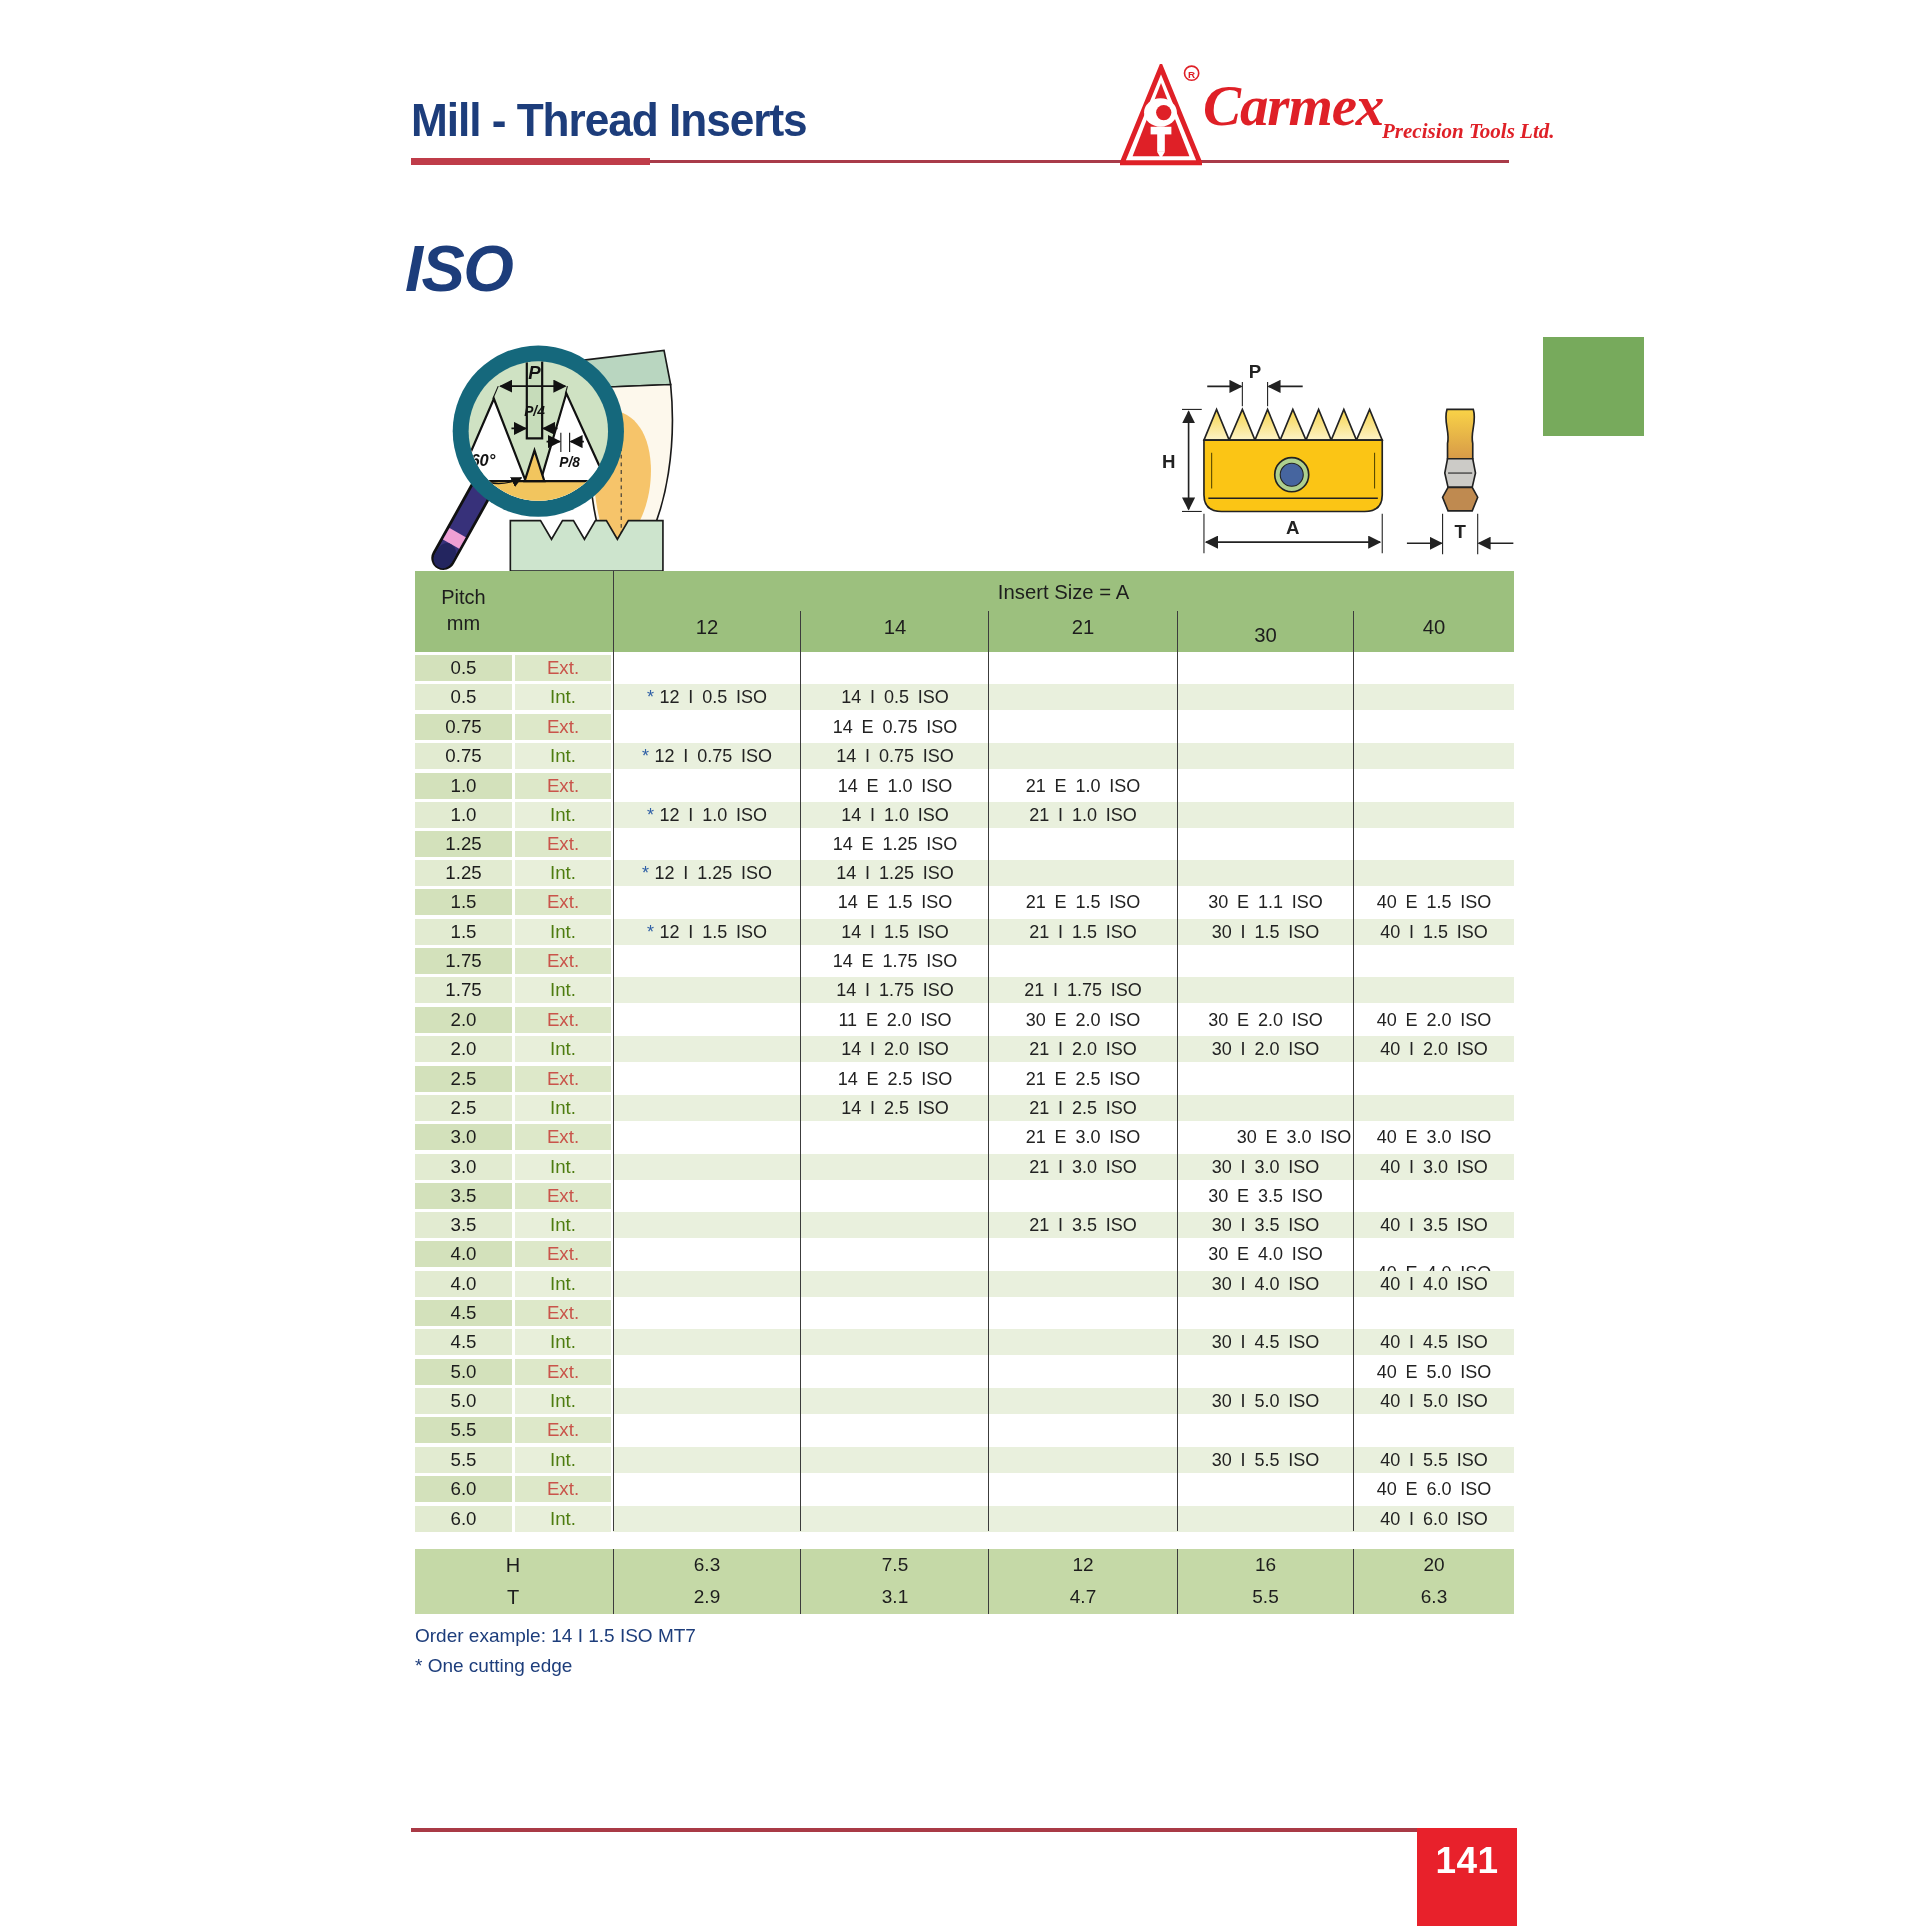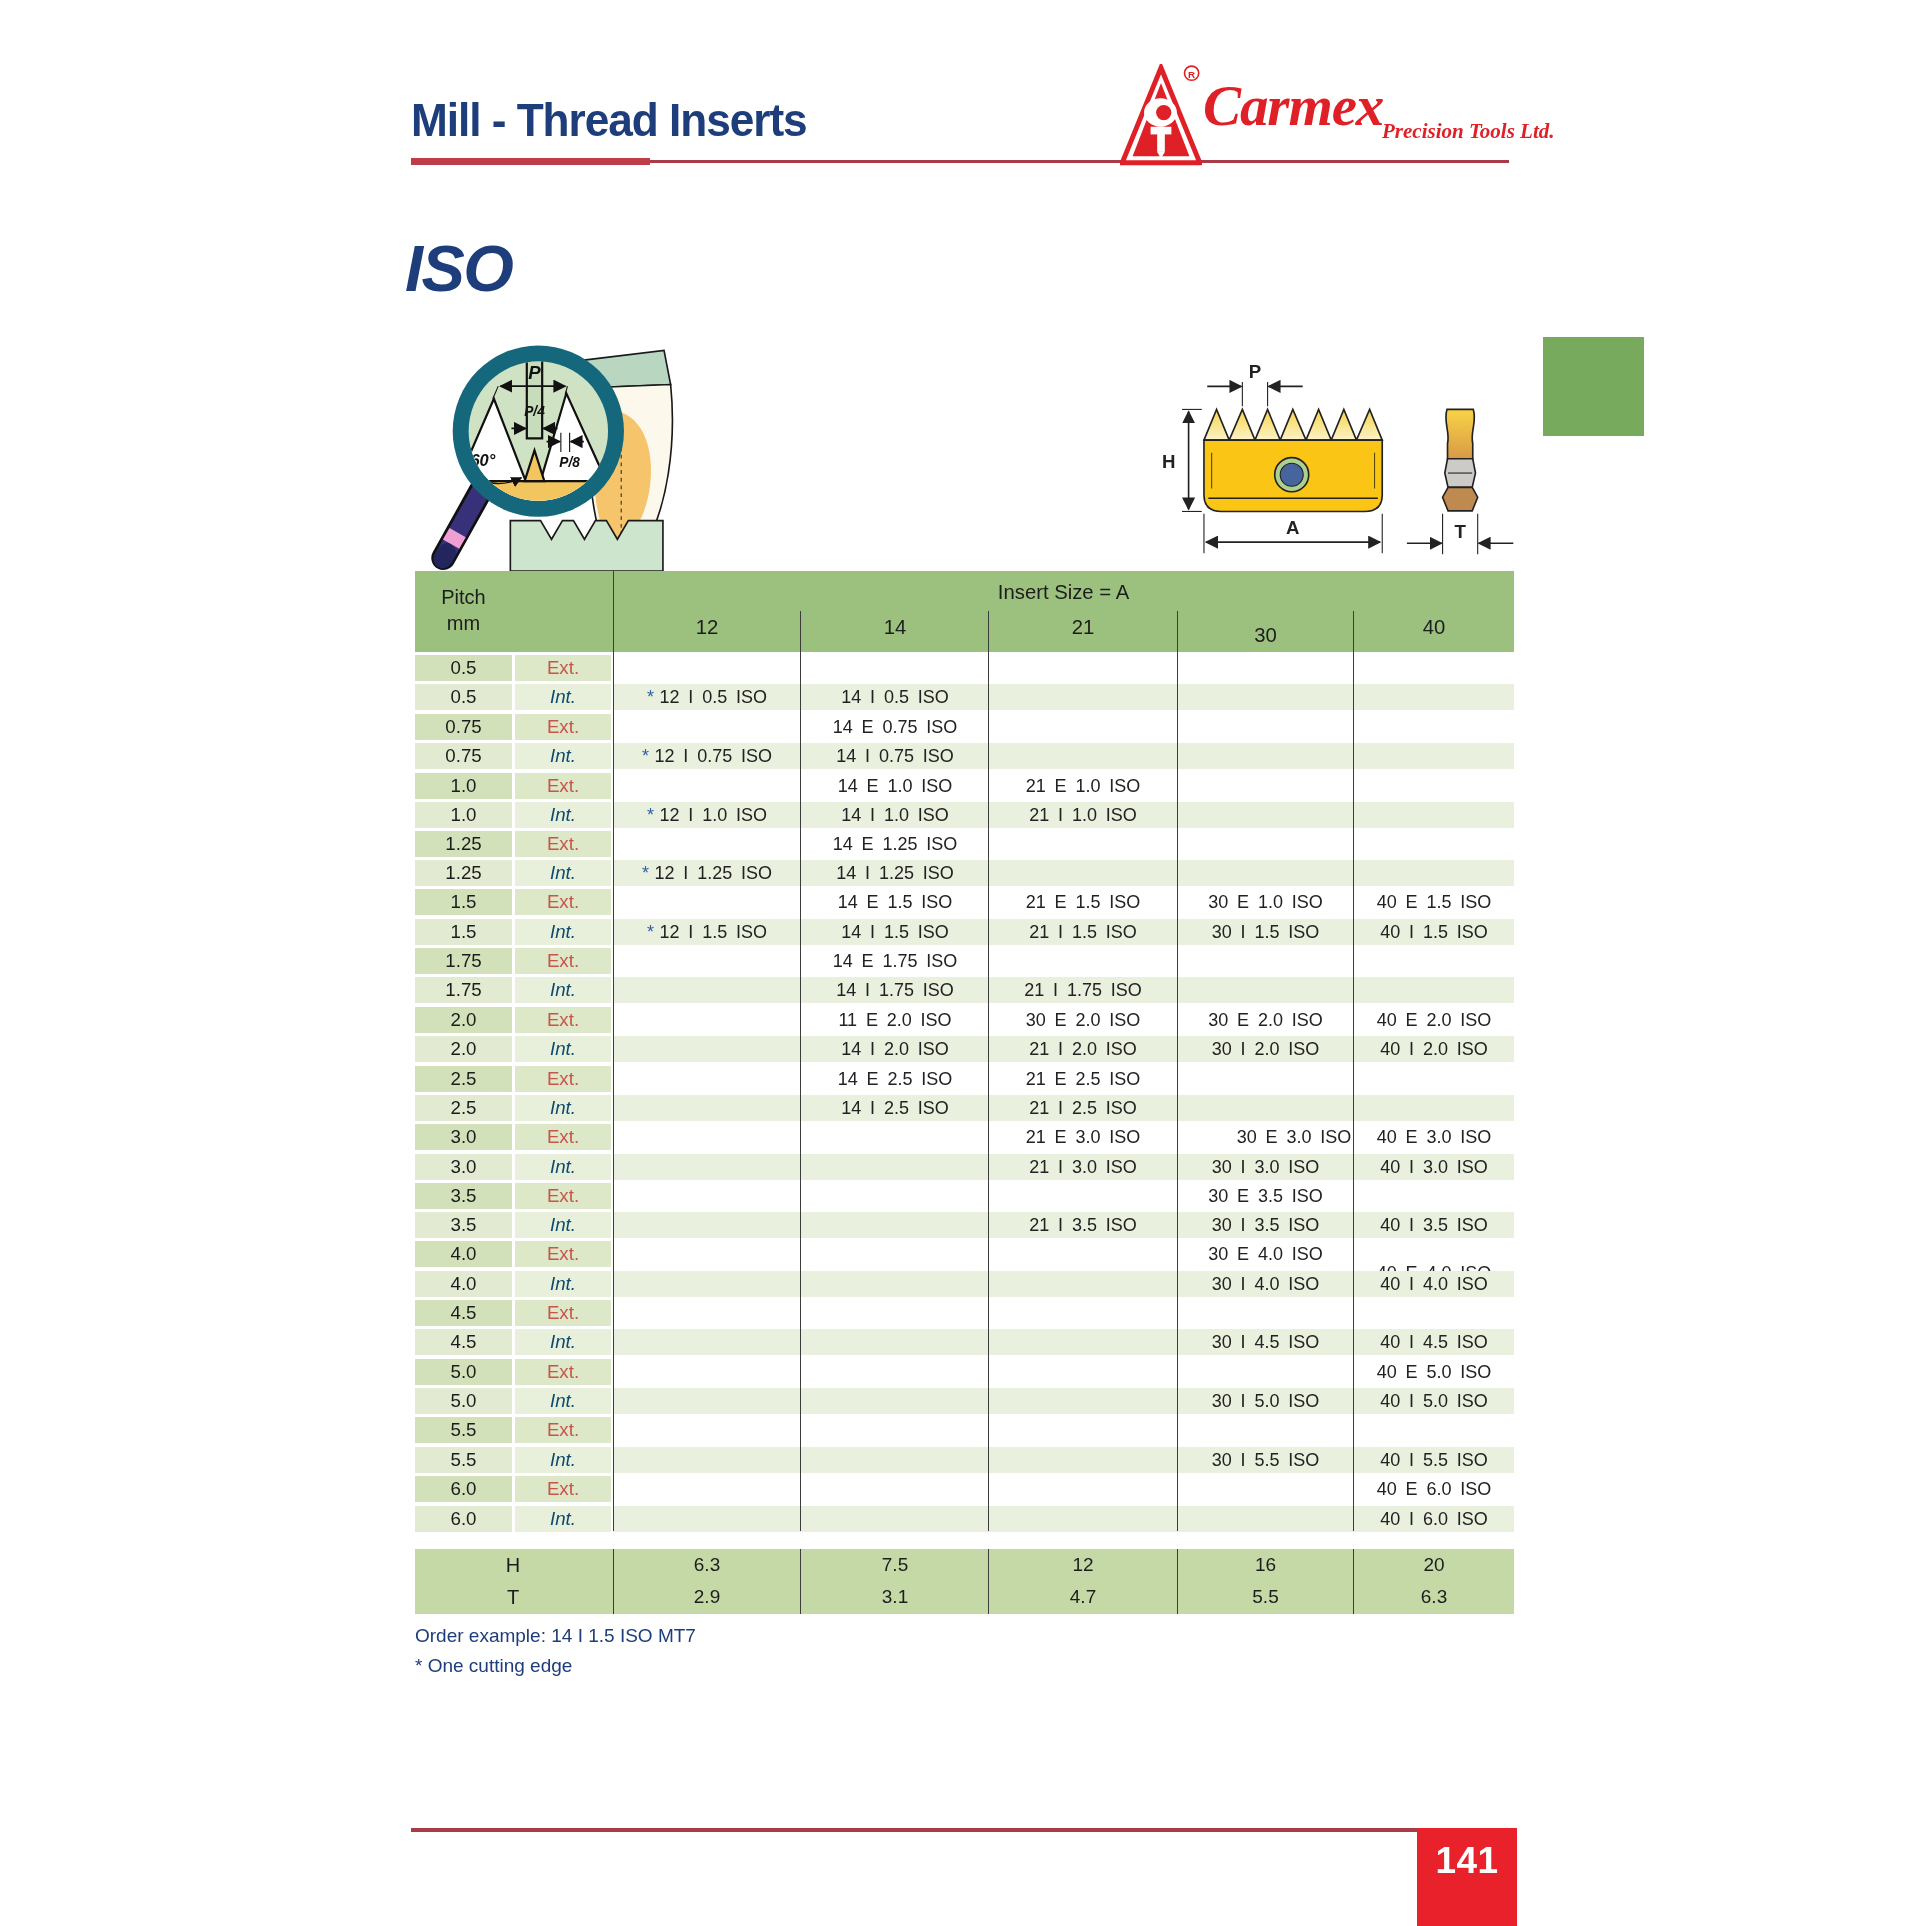--- a/index.html
+++ b/index.html
@@ -37,21 +37,21 @@
   .colnum{position:absolute;top:45px;font-size:20.3px;color:#1d1d1d;text-align:center;}
   .vrule{position:absolute;width:1.1px;background:#3c3c3c;}
   .row{position:absolute;left:0;width:1099px;height:26px;line-height:26px;padding-left:43px;}
   .cell{position:absolute;top:0;height:26px;line-height:26px;text-align:center;}
   .pitch-cell{left:0;width:97px;font-size:18.7px;color:#1c1c1c;}
   .type-cell{left:100px;width:96px;font-size:18.7px;}
   .band{left:198px;width:901px;}
   .row.ext .pitch-cell{background:#d3e1bb;}
   .row.ext .type-cell{background:#dde8c9;color:#c9544a;}
   .row.int .pitch-cell{background:#e2ebd1;}
-  .row.int .type-cell{background:#e8efda;color:#0c4a6e;font-style:italic;}
+  .row.int .type-cell{background:#e8efda;color:#4d7c0f;}
   .row.int .band{background:#e9f0dd;}
   .data-cell{font-size:18px;color:#222;word-spacing:3.8px;white-space:nowrap;}
   .star{color:#2f5fa5;padding-right:5.5px;}
   .tbl-footer{position:absolute;left:0;top:978px;width:1099px;height:65px;background:#c5d9a7;}
   .f-row{position:absolute;left:0;width:1099px;height:32px;line-height:32px;}
   .f-label{position:absolute;left:0;width:196px;text-align:center;font-size:20px;color:#1d1d1d;}
   .f-val{position:absolute;text-align:center;font-size:19px;color:#1d1d1d;}
 
   
   .note1{left:415px;top:1625px;font-size:19px;color:#1d3d7b;}
@@ -267,21 +267,21 @@
           <div class="cell band"></div>
           <div class="cell data-cell" style="left: 198px; width: 188px;"><span class="star">*</span>12 I 1.25 ISO</div>
           <div class="cell data-cell" style="left: 386px; width: 188px;">14 I 1.25 ISO</div>
         </div>
         <div class="row ext" style="top: 318px;">
           <div class="cell pitch-cell">1.5</div>
           <div class="cell type-cell">Ext.</div>
           <div class="cell band"></div>
           <div class="cell data-cell" style="left: 386px; width: 188px;">14 E 1.5 ISO</div>
           <div class="cell data-cell" style="left: 574px; width: 188px;">21 E 1.5 ISO</div>
-          <div class="cell data-cell" style="left: 762px; width: 177px;">30 E 1.0 ISO</div>
+          <div class="cell data-cell" style="left: 762px; width: 177px;">30 E 1.1 ISO</div>
           <div class="cell data-cell" style="left: 939px; width: 160px;">40 E 1.5 ISO</div>
         </div>
         <div class="row int" style="top: 348px;">
           <div class="cell pitch-cell">1.5</div>
           <div class="cell type-cell">Int.</div>
           <div class="cell band"></div>
           <div class="cell data-cell" style="left: 198px; width: 188px;"><span class="star">*</span>12 I 1.5 ISO</div>
           <div class="cell data-cell" style="left: 386px; width: 188px;">14 I 1.5 ISO</div>
           <div class="cell data-cell" style="left: 574px; width: 188px;">21 I 1.5 ISO</div>
           <div class="cell data-cell" style="left: 762px; width: 177px;">30 I 1.5 ISO</div>

